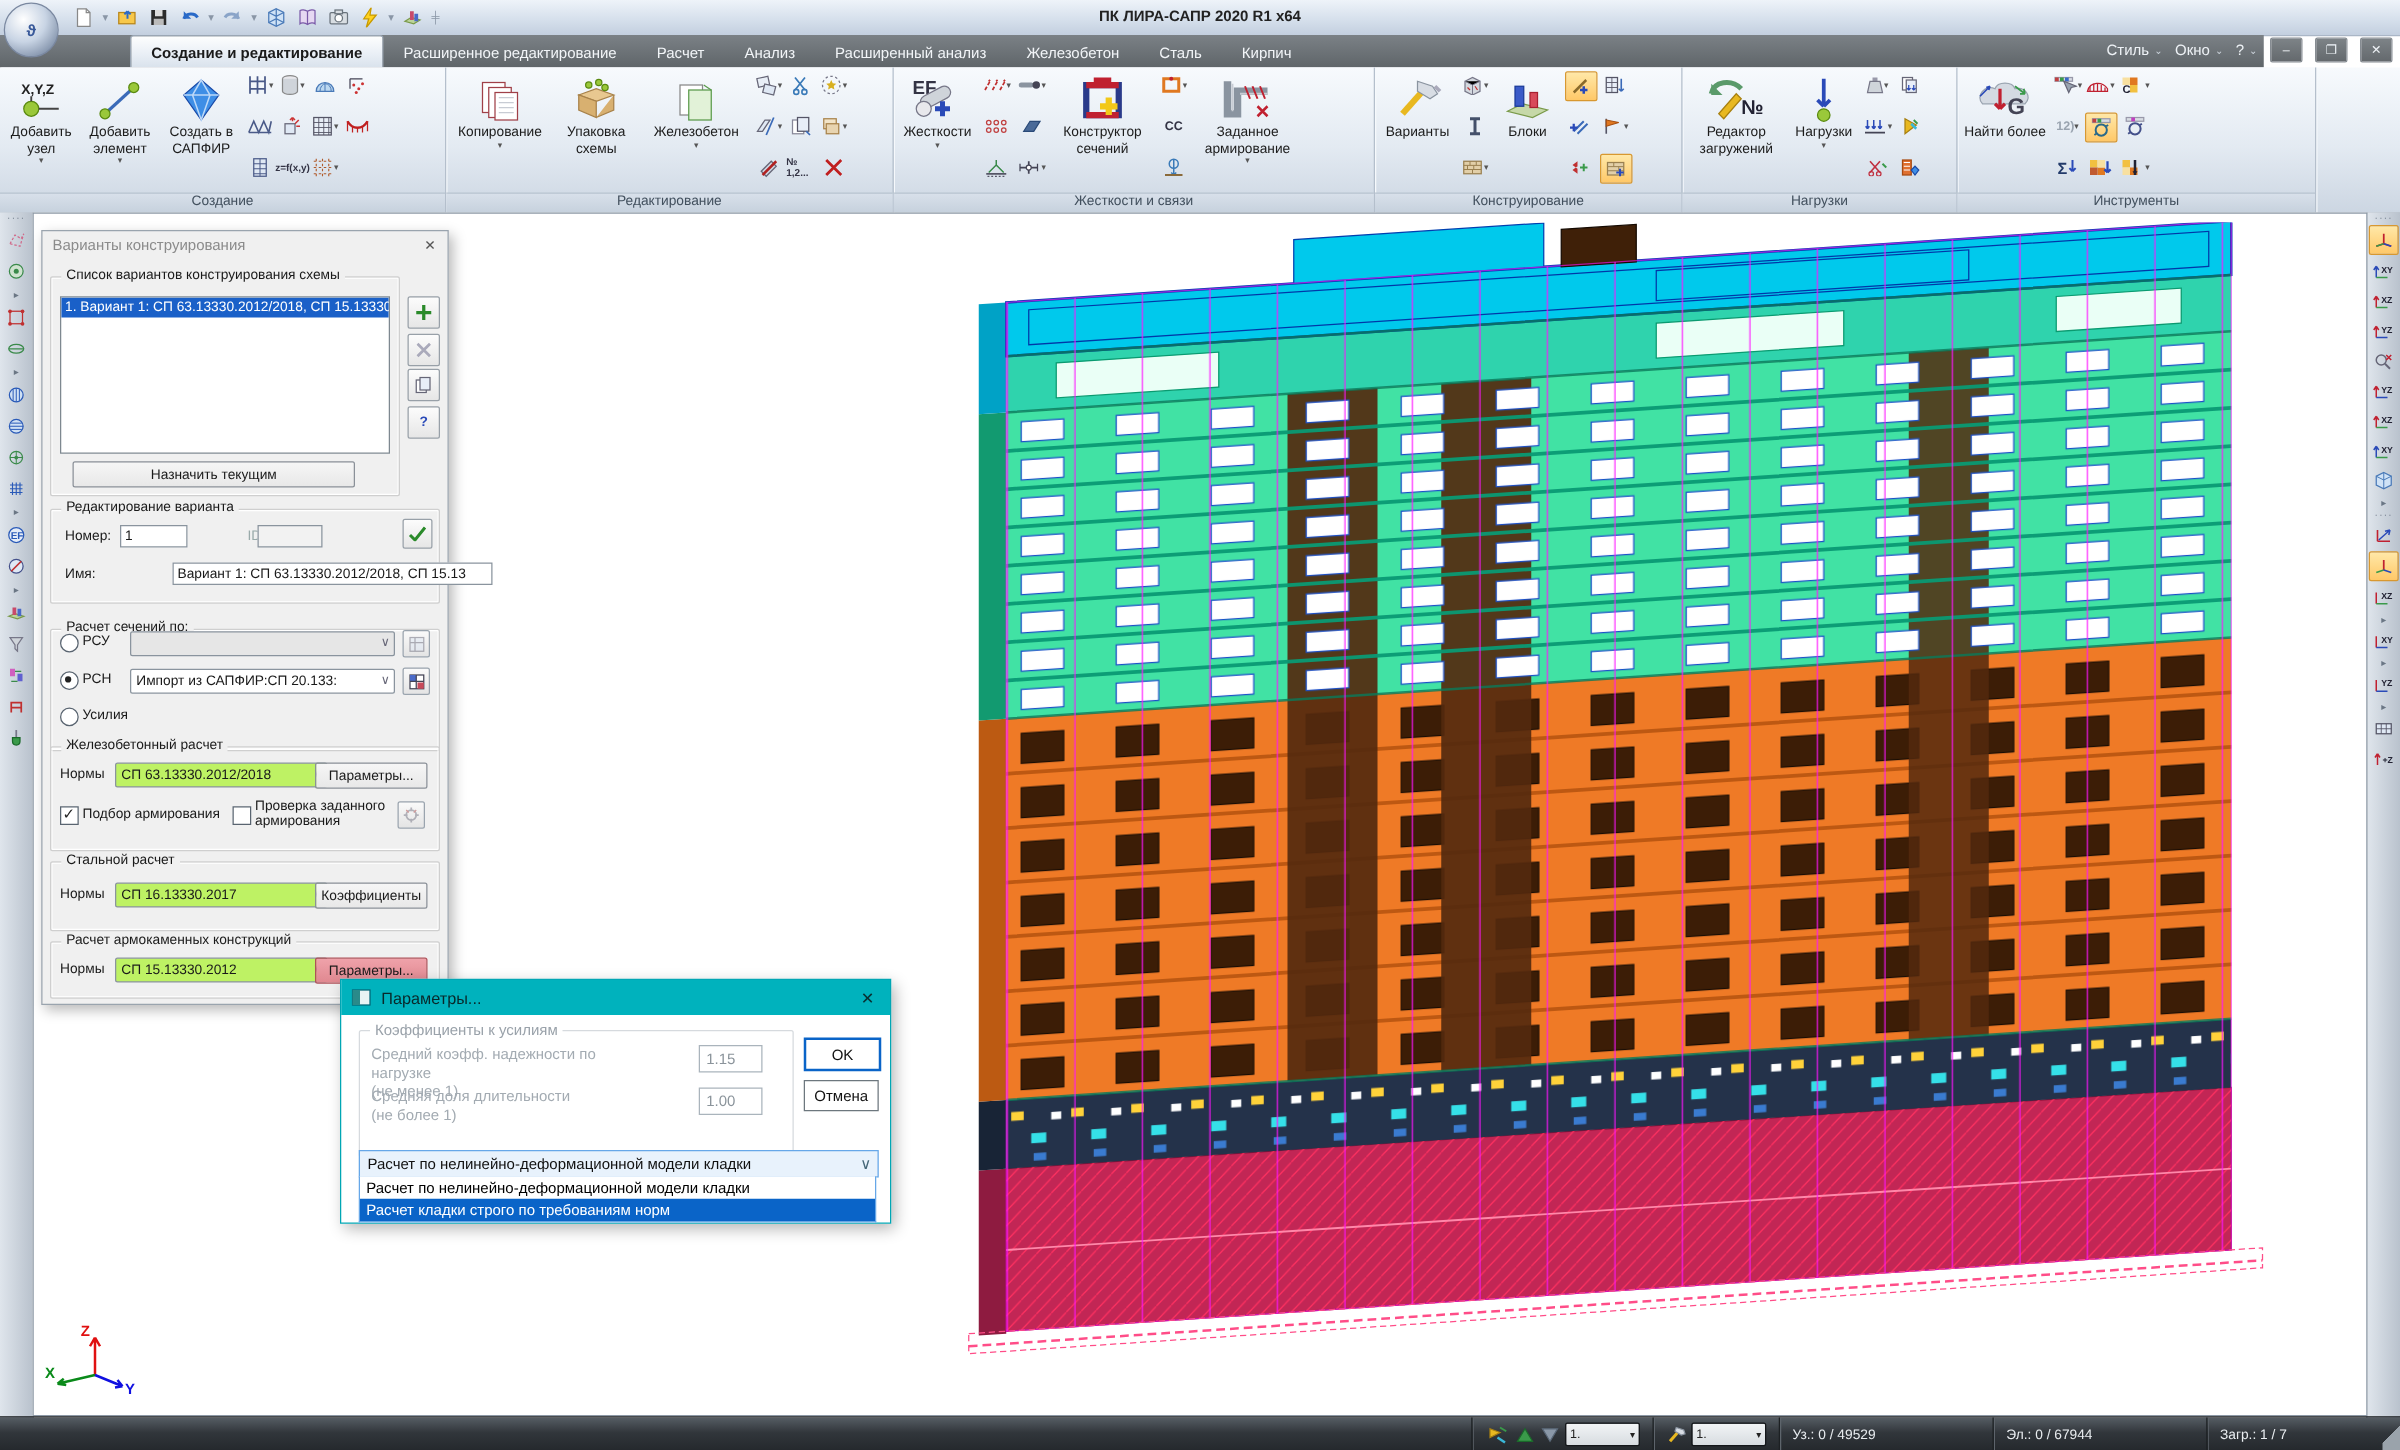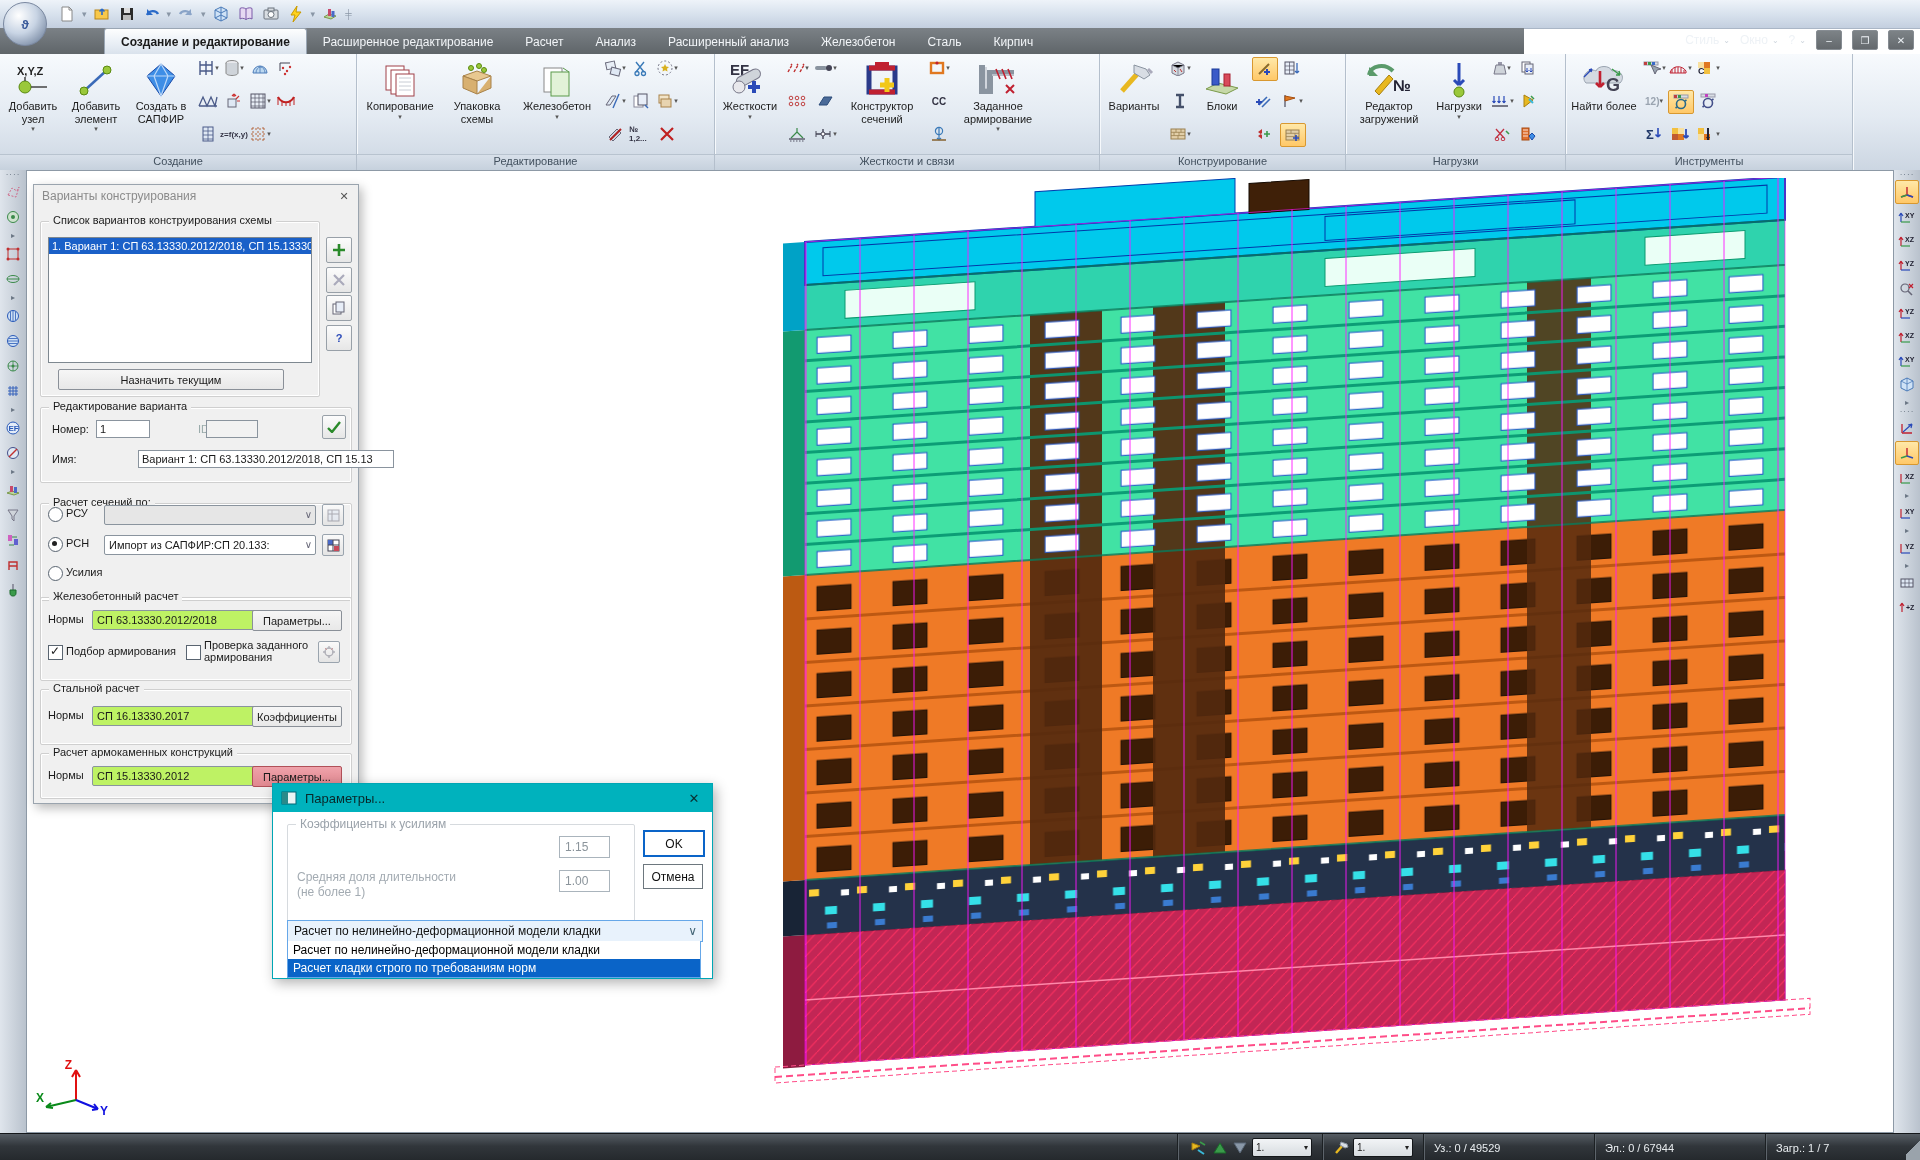--- a/index.html
+++ b/index.html
@@ -12,21 +12,21 @@
   #applogo{left:3px;top:2px;width:42px;height:42px;border-radius:50%;z-index:60;
     background:radial-gradient(circle at 35% 30%,#ffffff,#c8d4e4 45%,#8494ac 80%,#5c6c88);
     border:1px solid #7a88a0;display:flex;align-items:center;justify-content:center;
     color:#3a5a9a;font-weight:bold;font-size:13px;}
   .qat{display:flex;align-items:center;gap:3px;position:absolute;left:56px;top:2px;height:24px;}
   .qbtn{width:22px;height:22px;display:flex;align-items:center;justify-content:center;border-radius:3px;}
   .qsep{color:#8a96a6;font-size:9px;margin:0 1px;}
   #wintitle{left:0;top:0;width:1920px;height:26px;display:flex;align-items:center;justify-content:center;
     font-size:12px;font-weight:bold;color:#222;pointer-events:none;}
   
-  #tabrow{left:0;top:28px;width:1524px;height:26px;background:linear-gradient(#7b8186,#5f6569);display:flex;align-items:flex-end;}
+  #tabrow{left:0;top:28px;width:1811px;height:26px;background:linear-gradient(#7b8186,#5f6569);display:flex;align-items:flex-end;}
   #tabs{display:flex;margin-left:104px;height:26px;align-items:flex-end;}
   .tab{height:24px;display:flex;align-items:center;padding:0 16px;font-size:12px;color:#f2f5f8;cursor:default;}
   .tab.active{background:linear-gradient(#fdfefe,#e8eef5 60%,#d9e2ec);color:#1a1a1a;
     border:1px solid #9aa6b4;border-bottom:none;border-radius:3px 3px 0 0;height:25px;font-weight:bold;}
   #menuright{position:absolute;right:6px;top:30px;display:flex;align-items:center;gap:10px;color:#eef2f6;font-size:12px;}
   .menuitem{display:flex;align-items:center;gap:4px;}
   .chev{font-size:8px;color:#cdd5dd;}
   .winbtn{width:24px;height:18px;display:flex;align-items:center;justify-content:center;font-size:10px;
     color:#eef2f6;border:1px solid #868c92;border-radius:2px;background:linear-gradient(#7d8387,#64696d);}
   
@@ -179,20 +179,21 @@
     <span class="qsep">▾</span>
     <div class="qbtn">
         <svg width="16" height="16">
           <path d="M2 11l5-3 7 2-5 3z" fill="#bcd49a" stroke="#7a9a4a"></path>
           <rect x="6" y="3" width="3" height="7" fill="#c84a6a"></rect>
           <rect x="9.5" y="5" width="3" height="6" fill="#4a6ac8"></rect>
         </svg>
       </div>
     <span class="qsep">╪</span>
   </div>
+  <div class="abs" id="wintitle">ПК ЛИРА-САПР  2020 R1 x64</div>
 
   <div class="abs" id="tabrow">
     <div id="tabs">
       <div class="tab active">Создание и редактирование</div>
       <div class="tab">Расширенное редактирование</div>
       <div class="tab">Расчет</div>
       <div class="tab">Анализ</div>
       <div class="tab">Расширенный анализ</div>
       <div class="tab">Железобетон</div>
       <div class="tab">Сталь</div>
@@ -1206,20 +1207,21 @@
       <svg width="16" height="14">
           <rect x="1" y="1" width="14" height="12" fill="#e8f4f4" stroke="#067"></rect>
           <rect x="1" y="1" width="6" height="12" fill="#2a8a8a"></rect>
         </svg>
       <span>Параметры...</span>
     </div>
     <div class="pclose">✕</div>
     <div class="grp" style="left:14px;top:40px;width:346px;height:100px;border:1px solid #d6dade;box-shadow:none;background:#fff;">
       <span class="grplbl dis" style="background:#fff;">Коэффициенты к усилиям</span>
     </div>
+    <div class="plab" style="left:24px;top:52px;width:230px;"><span>Средний коэфф. надежности по нагрузке</span><br><span>(не менее 1)</span></div>
     <div class="pfld" style="left:286px;top:52px;">1.15</div>
     <div class="plab" style="left:24px;top:86px;width:230px;"><span>Средняя доля длительности</span><br><span>(не более 1)</span></div>
     <div class="pfld" style="left:286px;top:86px;">1.00</div>
     <div class="pbtn focus" style="left:370px;top:46px;">OK</div>
     <div class="pbtn" style="left:370px;top:80px;">Отмена</div>
     <div id="pcombo" style="left:14px;top:136px;width:388px;"><span>Расчет по нелинейно-деформационной модели кладки</span><span class="cv" style="position:absolute;right:5px;top:0;color:#467;">∨</span></div>
     <div id="plist" style="left:14px;top:157px;width:412px;">
       <div class="prow">Расчет по нелинейно-деформационной модели кладки</div>
       <div class="prow sel">Расчет кладки строго по требованиям норм</div>
     </div>

